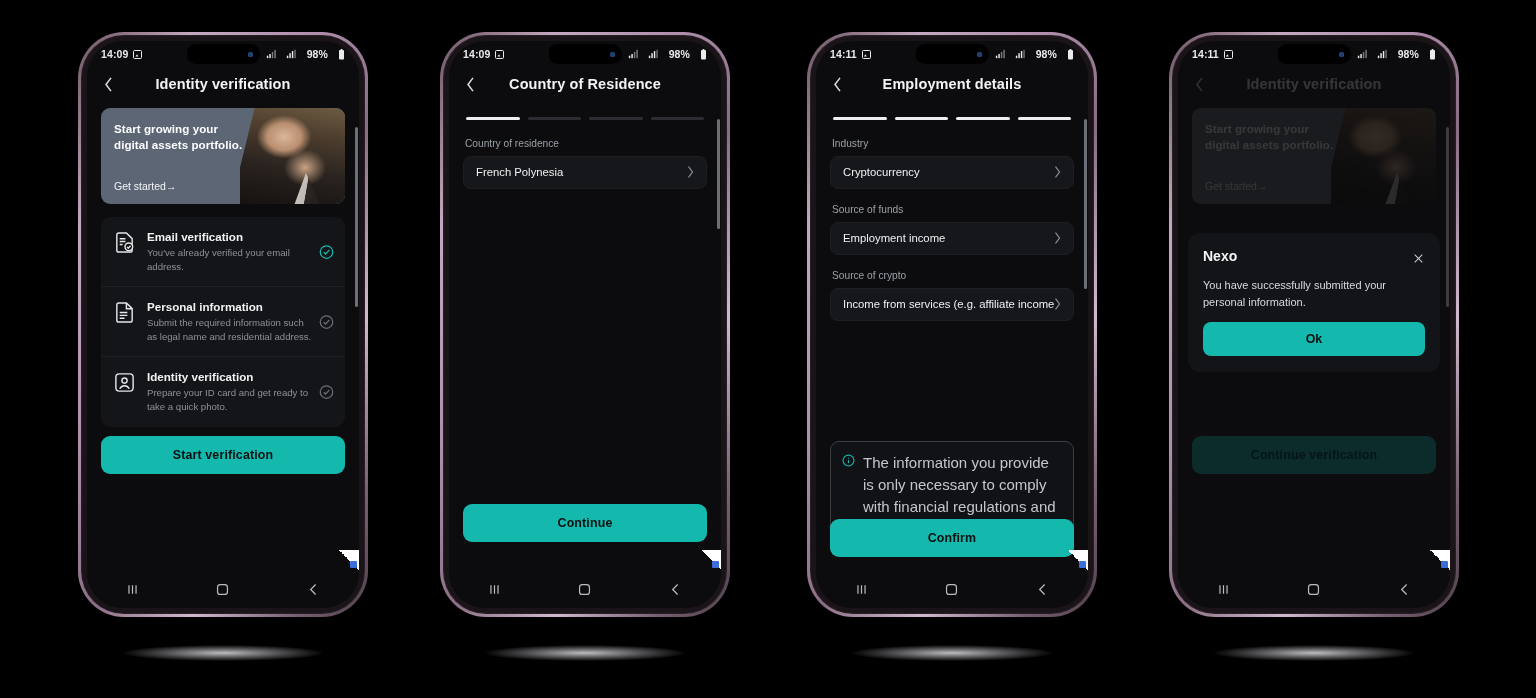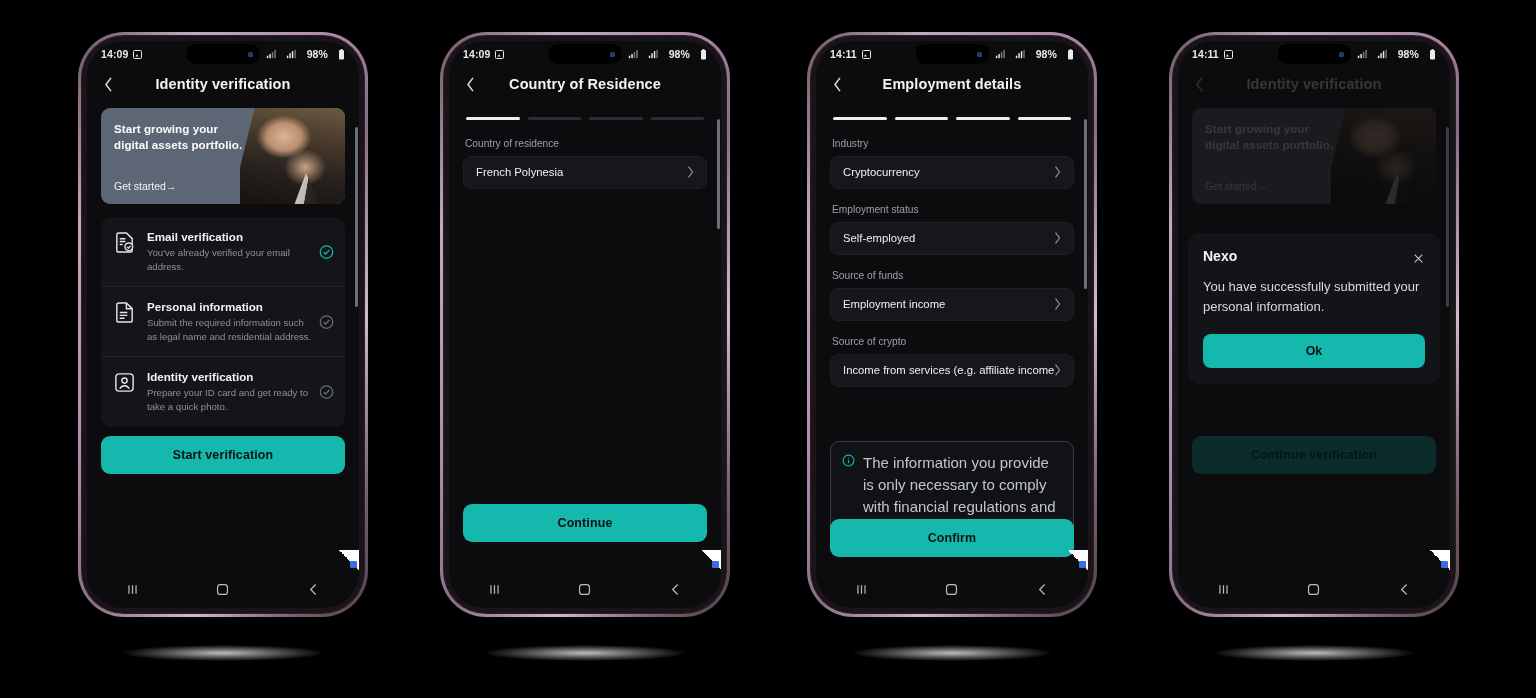--- a/index.html
+++ b/index.html
@@ -160,21 +160,21 @@
   }
   .info-ico { flex: 0 0 auto; width: 13px; height: 13px; color: #14b8ac; margin-top: 1px; }
   .info-txt { color: #c3c7cc; font-size: 15px; line-height: 1.48; }
   .modal {
     position: absolute; z-index: 21; left: 10px; right: 10px; top: 192px;
     background: #131418; border-radius: 12px; padding: 15px 15px 16px 15px;
   }
   .modal-head { display: flex; align-items: flex-end; }
   .modal-title { color: #f4f5f7; font-size: 14px; font-weight: 700; flex: 1 1 auto; }
   .modal-close { color: #c8cbcf; width: 13px; height: 13px; margin-top: 2px; }
-  .modal-body { color: #d7dade; font-size: 13px; line-height: 1.5; margin: 13px 0 18px 0; }
+  .modal-body { color: #d7dade; font-size: 11px; line-height: 1.5; margin: 13px 0 12px 0; }
   .modal-btn {
     height: 34px; border-radius: 8px; background: #14b8ac; color: #0b1012;
     display: flex; align-items: center; justify-content: center;
     font-size: 12.4px; font-weight: 700;
   }
 
   
   .dimmed { opacity: .34; filter: brightness(.55); }
 
   
@@ -537,29 +537,20 @@
         <div class="field-group">
           <div class="field-label">Industry</div>
           <div class="field-box">
             <span class="field-val">Cryptocurrency</span>
             <svg class="chev" width="7" height="12" viewBox="0 0 10 18" fill="none" stroke="currentColor" stroke-width="1.8">
                 <path d="M2 1l6 8-6 8"></path>
               </svg>
           </div>
         </div>
 
-        <div class="field-group">
-          <div class="field-label">Employment status</div>
-          <div class="field-box">
-            <span class="field-val">Self-employed</span>
-            <svg class="chev" width="7" height="12" viewBox="0 0 10 18" fill="none" stroke="currentColor" stroke-width="1.8">
-                <path d="M2 1l6 8-6 8"></path>
-              </svg>
-          </div>
-        </div>
 
         <div class="field-group">
           <div class="field-label">Source of funds</div>
           <div class="field-box">
             <span class="field-val">Employment income</span>
             <svg class="chev" width="7" height="12" viewBox="0 0 10 18" fill="none" stroke="currentColor" stroke-width="1.8">
                 <path d="M2 1l6 8-6 8"></path>
               </svg>
           </div>
         </div>

